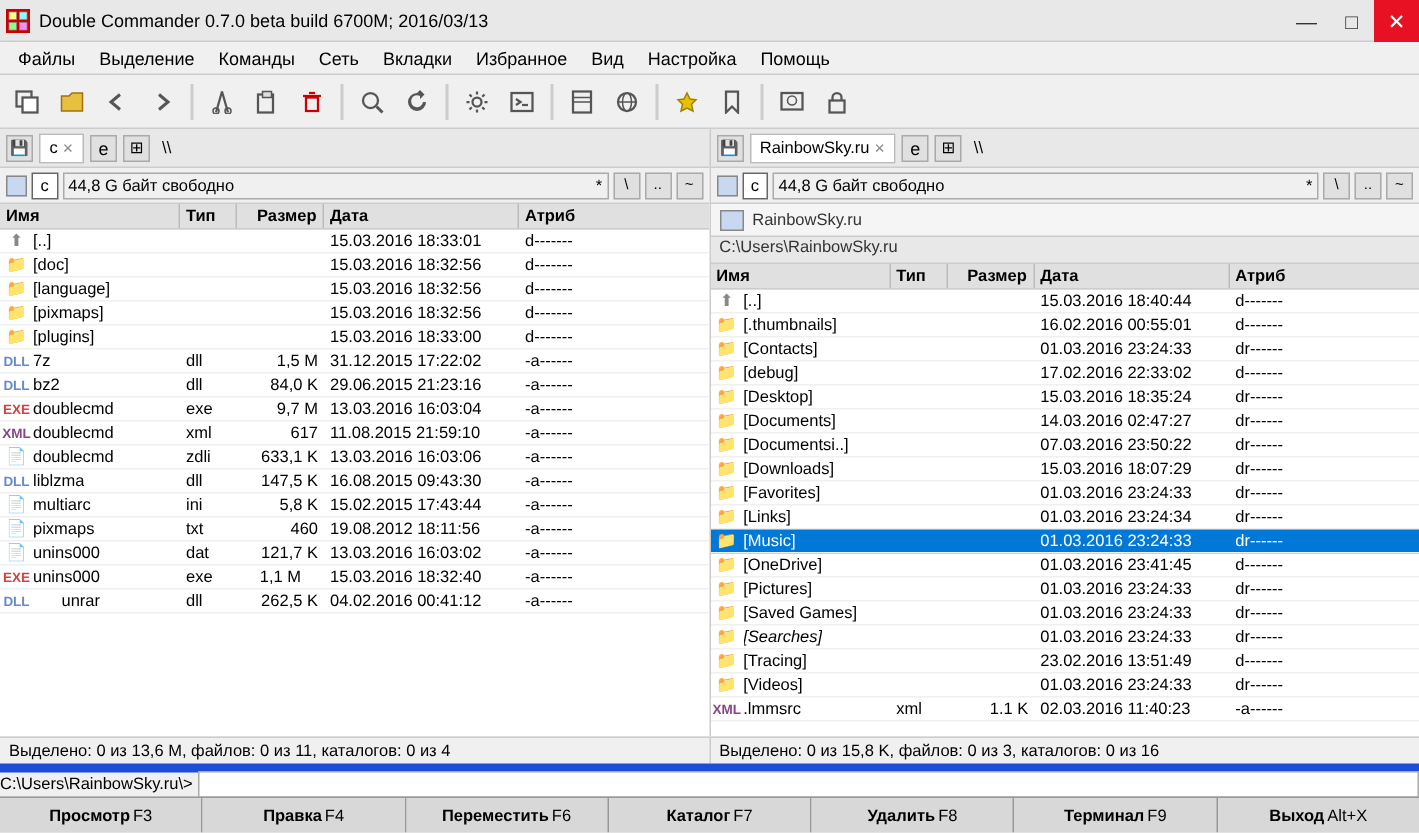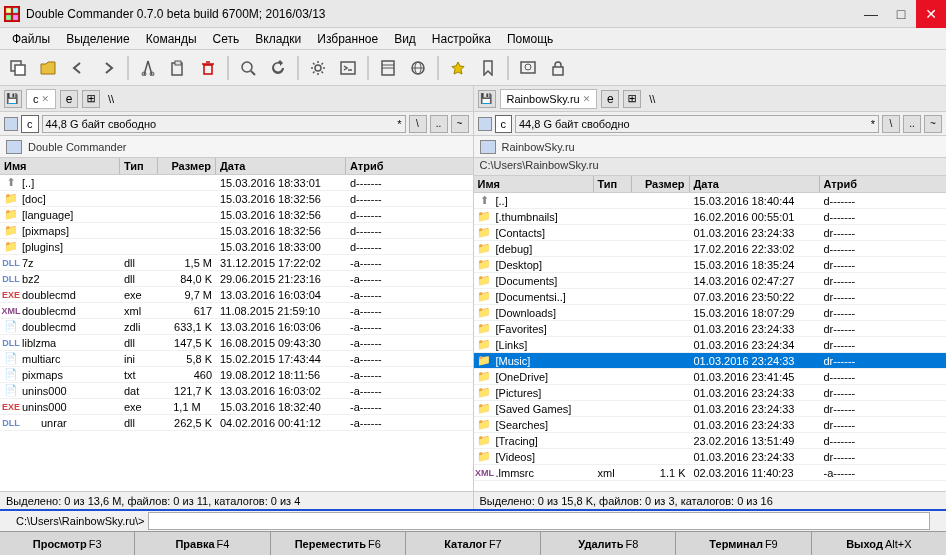--- a/index.html
+++ b/index.html
@@ -304,22 +304,22 @@
       border-right: 1px solid #ccc;
     }
     .status-panel:last-child { border-right: none; }
 
     
     #cmd-bar {
       height: 22px;
       background: #f0f0f0;
       display: flex;
       align-items: center;
-      padding: 0 16px;
-      border-top: 2px solid #1d4ed8;
+      padding: 0 0;
+      border-top: 6px solid #1d4ed8;
       flex-shrink: 0;
     }
     #cmd-input {
       flex: 1;
       height: 18px;
       font-size: 11px;
       border: 1px solid #aaa;
       padding: 0 3px;
       background: #fff;
     }
@@ -531,24 +531,20 @@
       <div class="path-input" style="display:flex;align-items:center;">
         <span style="font-size:11px;">44,8 G байт свободно</span>
         <span style="flex:1;"></span>
         <span style="font-size:11px;margin-left:4px;">*</span>
       </div>
       <button class="nav-btn">\</button>
       <button class="nav-btn">..</button>
       <button class="nav-btn">~</button>
     </div>
 
-    <div class="panel-path-bar">
-      <div style="width:16px;height:14px;background:#c8d8f0;border:1px solid #888;flex-shrink:0;"></div>
-      <span style="font-size:11px;color:#333;">Double Commander</span>
-    </div>
 
     <div class="file-list">
       <div class="col-header">
         <div class="col-h col-name">Имя</div>
         <div class="col-h col-type">Тип</div>
         <div class="col-h col-size">Размер</div>
         <div class="col-h col-date">Дата</div>
         <div class="col-h col-attr">Атриб</div>
       </div>
       <div id="left-file-rows">
@@ -978,21 +974,21 @@
               <dir></dir>
             </div>
       <div class="file-cell col-date">01.03.2016 23:24:33</div>
       <div class="file-cell col-attr">dr------</div>
     </div>
           <div class="file-row">
       <div class="file-cell col-name" style="display:flex;align-items:center;gap:2px;">
         <span class="file-icon">
                 <span style="color:#e8c040;font-size:11px;">📁</span>
               </span>
-        <span style="overflow:hidden;text-overflow:ellipsis;white-space:nowrap;">[Searches]</span>
+        <span style="overflow:hidden;text-overflow:ellipsis;white-space:nowrap;font-style:italic;">[Searches]</span>
       </div>
       <div class="file-cell col-type"></div>
       <div class="file-cell col-size" style="text-align:right;">
               <dir></dir>
             </div>
       <div class="file-cell col-date">01.03.2016 23:24:33</div>
       <div class="file-cell col-attr">dr------</div>
     </div>
           <div class="file-row">
       <div class="file-cell col-name" style="display:flex;align-items:center;gap:2px;">

